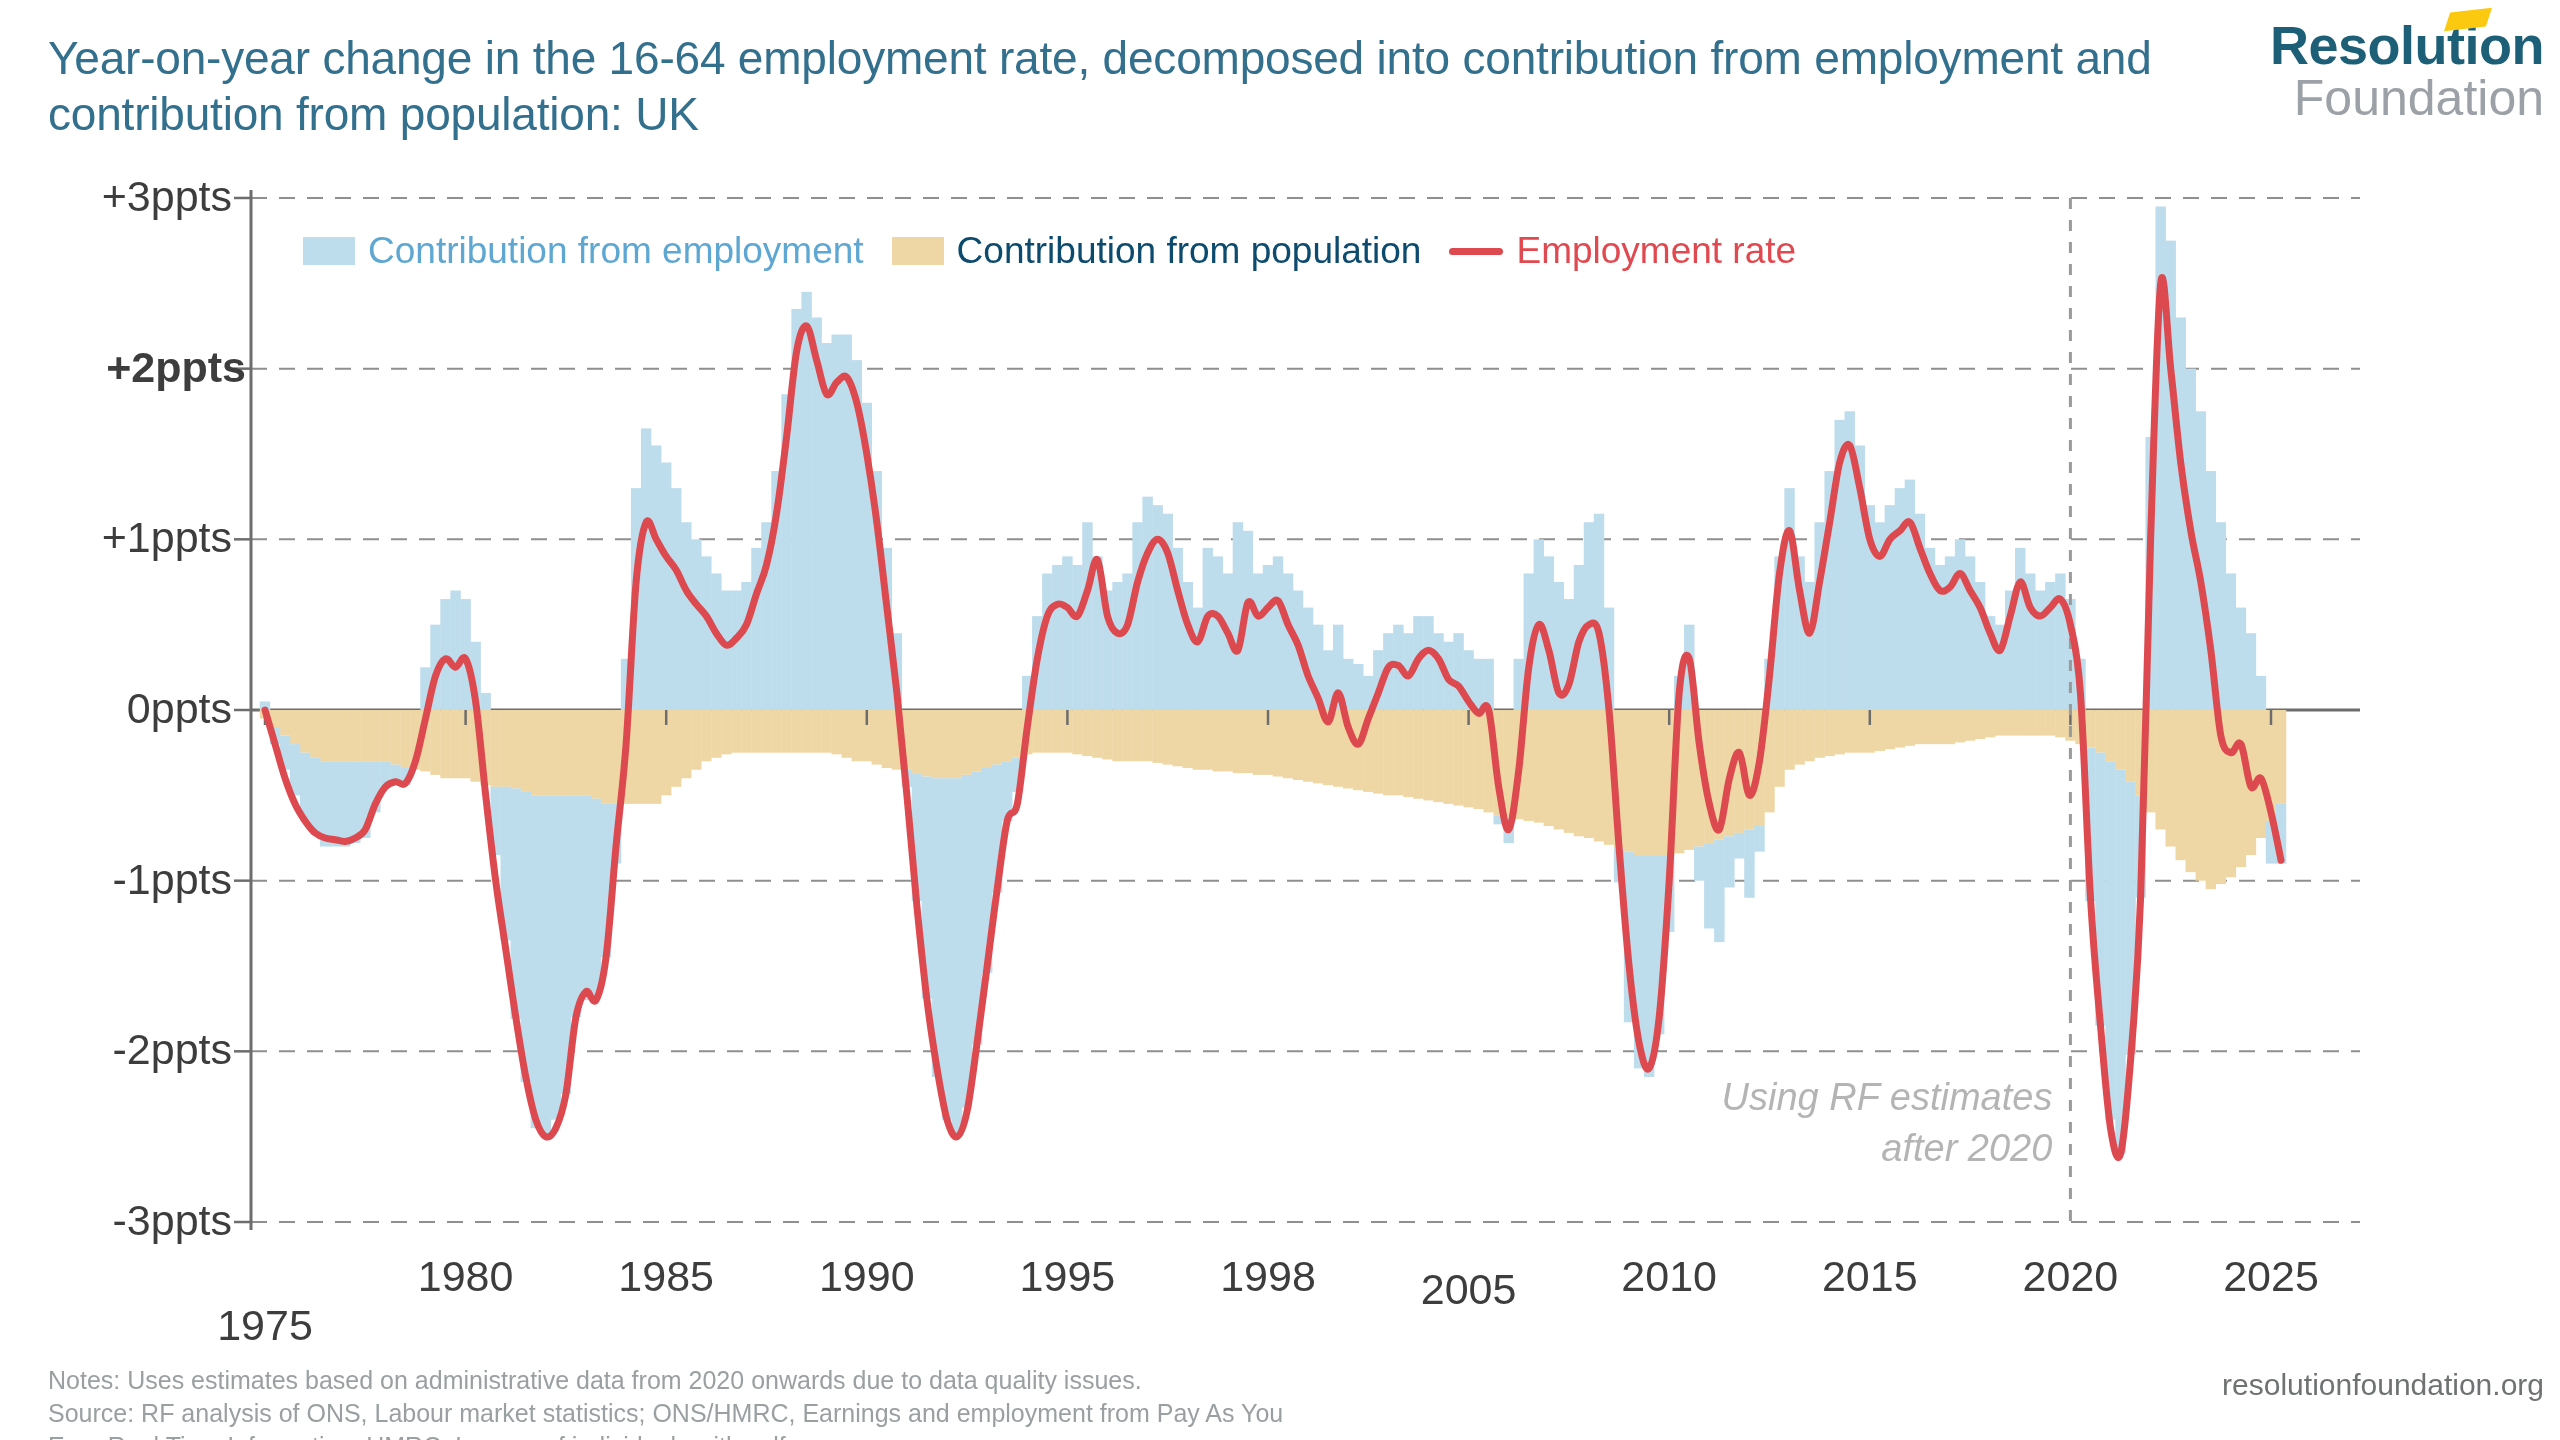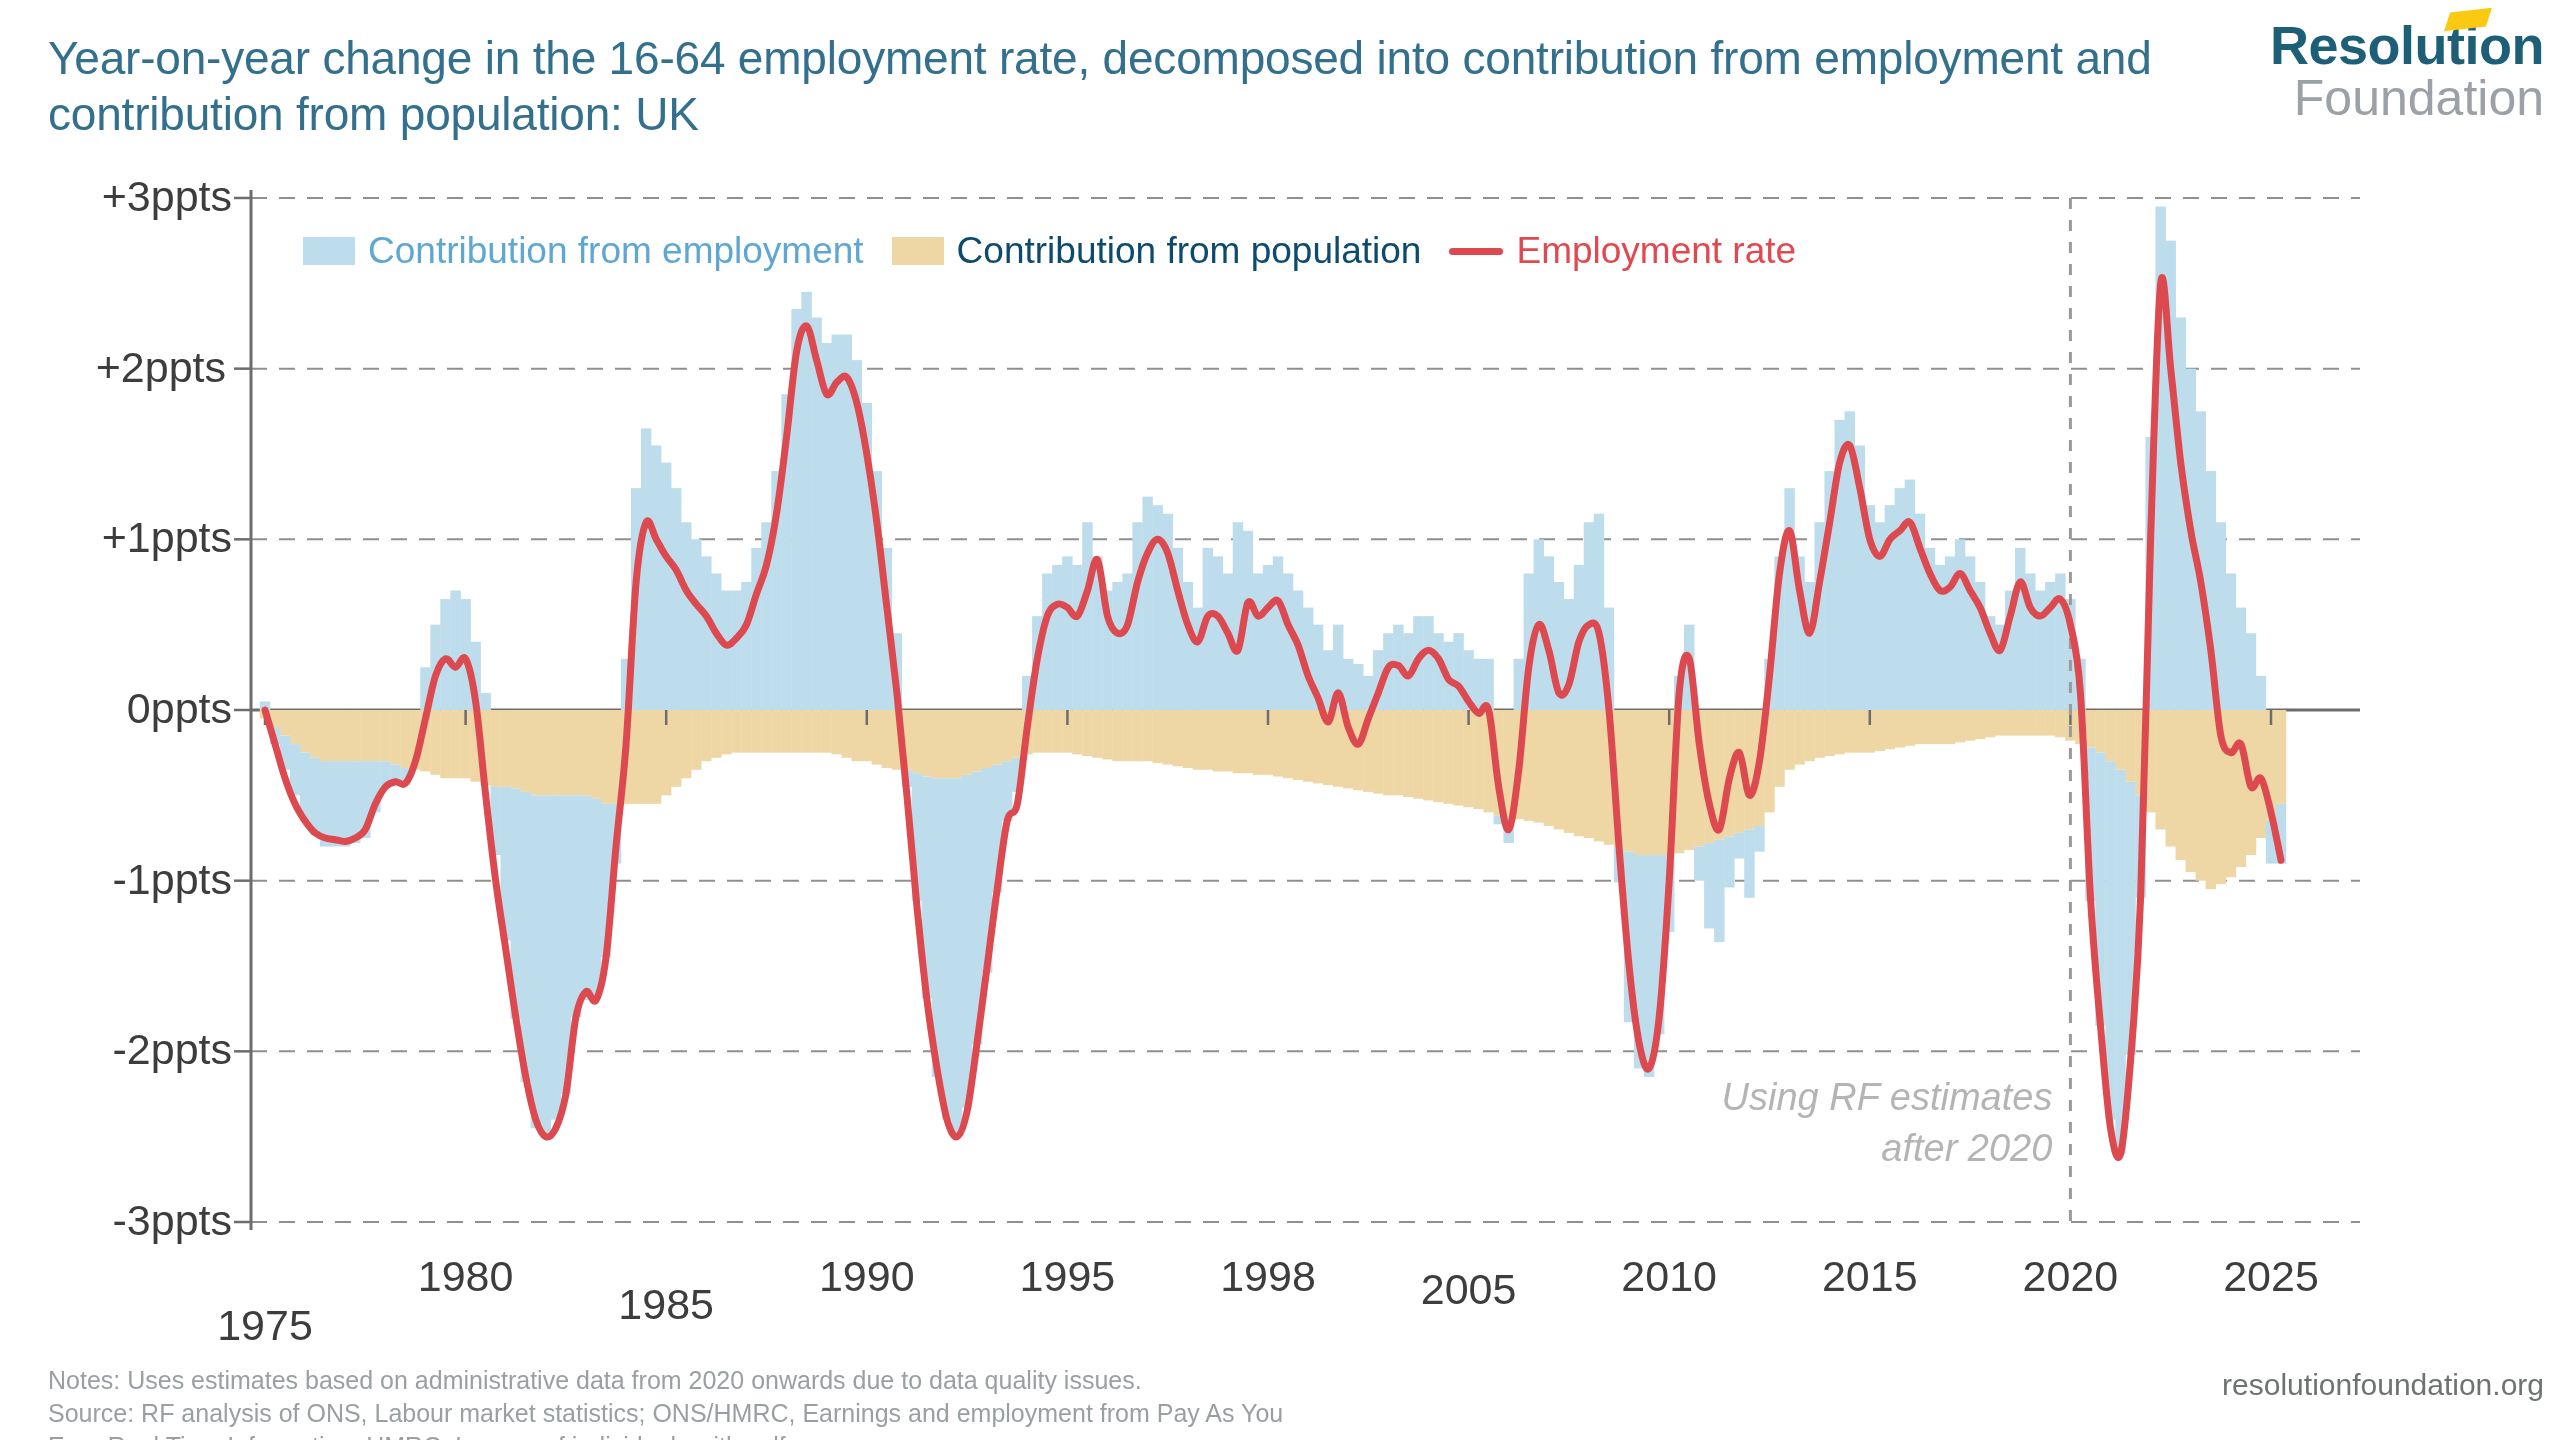--- a/index.html
+++ b/index.html
@@ -519,31 +519,31 @@
     <span id="lg1" style="color: #0c4a6e;">Contribution from population</span>
   </div>
   <div class="item">
     <span class="sw-line" id="sw2" style="background: rgb(220, 74, 79);"></span>
     <span id="lg2" style="color: rgb(224, 73, 79);">Employment rate</span>
   </div>
 </div>
 
 <div id="y-labels">
     <div class="ylabel" style="left: 42px; top: 171.99px;">+3ppts</div>
-    <div class="ylabel" style="left: 36px; top: 342.66px;">+2ppts</div>
+    <div class="ylabel" style="left: 56px; top: 342.66px; font-weight: bold;">+2ppts</div>
     <div class="ylabel" style="left: 42px; top: 513.33px;">+1ppts</div>
     <div class="ylabel" style="left: 42px; top: 684px;">0ppts</div>
     <div class="ylabel" style="left: 42px; top: 854.67px;">-1ppts</div>
     <div class="ylabel" style="left: 42px; top: 1025.34px;">-2ppts</div>
     <div class="ylabel" style="left: 42px; top: 1196.01px;">-3ppts</div>
   </div>
 <div id="x-labels">
     <div class="xlabel" style="left: 195px; top: 1301px;">1975</div>
     <div class="xlabel" style="left: 395.6px; top: 1252px;">1980</div>
-    <div class="xlabel" style="left: 596.2px; top: 1252px; margin-top: 28px;">1985</div>
+    <div class="xlabel" style="left: 596.2px; top: 1252px;">1985</div>
     <div class="xlabel" style="left: 796.8px; top: 1252px;">1990</div>
     <div class="xlabel" style="left: 997.4px; top: 1252px;">1995</div>
     <div class="xlabel" style="left: 1198px; top: 1252px;">1998</div>
     <div class="xlabel" style="left: 1398.6px; top: 1252px; margin-top: 13px;">2005</div>
     <div class="xlabel" style="left: 1599.2px; top: 1252px;">2010</div>
     <div class="xlabel" style="left: 1799.8px; top: 1252px;">2015</div>
     <div class="xlabel" style="left: 2000.4px; top: 1252px;">2020</div>
     <div class="xlabel" style="left: 2201px; top: 1252px;">2025</div>
   </div>
 

